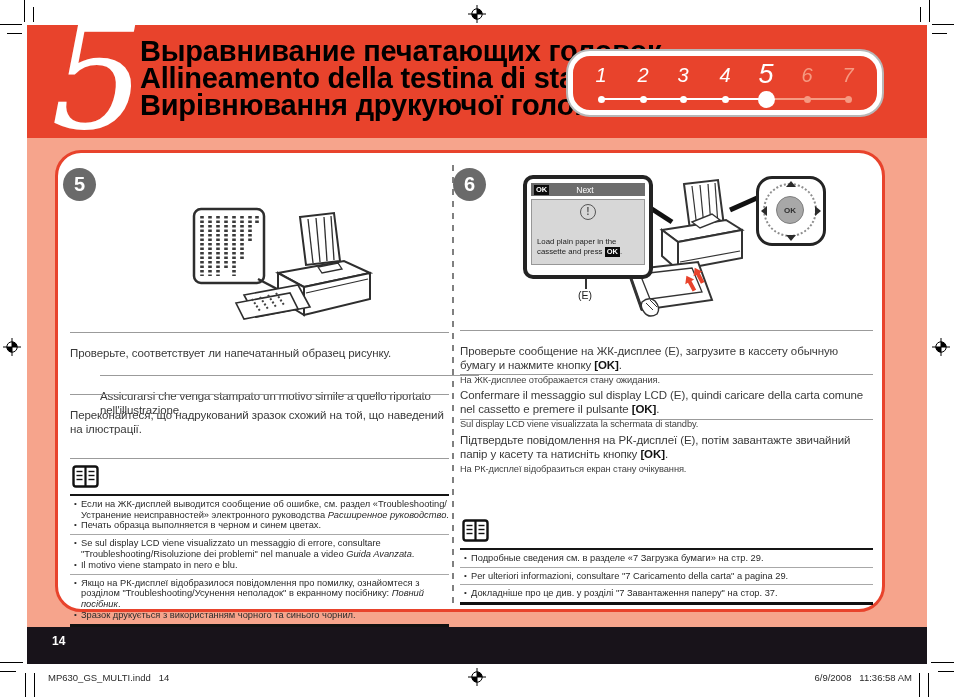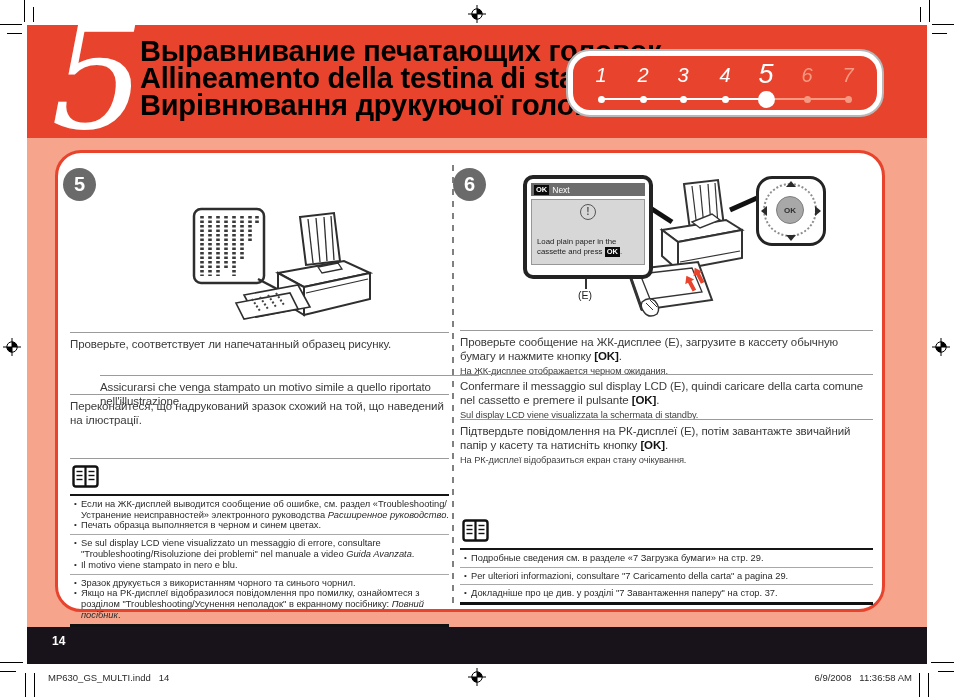--- a/index.html
+++ b/index.html
@@ -36,42 +36,42 @@
   .panel{position:absolute;left:55px;top:150px;width:830px;height:462px;background:#fff;
          border:3px solid #E8432C;border-radius:26px;box-sizing:border-box;}
   .panel-inner{position:absolute;left:0;top:0;width:824px;height:456px;}
   .divider{position:absolute;left:394px;top:12px;width:2px;height:438px;
            background:repeating-linear-gradient(to bottom,#808080 0 6px,transparent 6px 12px);}
 
   .badge{position:absolute;width:33px;height:33px;border-radius:50%;background:#6a6a6a;
          color:#fff;font-weight:bold;font-size:20px;line-height:33px;text-align:center;}
 
   
-  .para{position:absolute;border-top:1px solid #9b9b9b;padding-top:5px;
+  .para{position:absolute;border-top:1px solid #9b9b9b;padding-top:14px;
         font-size:11.5px;line-height:13.5px;color:#3a3a3a;letter-spacing:-0.1px;}
   .para b{color:#111;}
   .sub{font-size:9.3px;line-height:11px;color:#3f3f3f;margin-top:3px;}
 
   
   .notebox{position:absolute;font-size:9.3px;line-height:10.8px;color:#2a2a2a;}
   .notebox.topline{border-top:1px solid #9b9b9b;padding-top:4px;}
   .note-iconrow{padding:2px 0 3px 2px;border-bottom:2.5px solid #151515;}
   .ngroup{padding:3px 0 3px;border-bottom:1px solid #a8a8a8;}
   .ngroup.last{border-bottom:3px solid #111;}
   .brow{display:flex;justify-content:center;}
   .brow .bt{flex:1;}
   .brow::before{content:"•";width:11px;flex:0 0 11px;text-align:center;font-size:8px;}
 
   
   .lcd{position:absolute;left:465px;top:22px;width:130px;height:104px;background:#fff;
        border:4px solid #232323;border-radius:10px;box-sizing:border-box;padding:4px;}
   .lcd-bar{height:13px;background:#6d6d6d;display:flex;align-items:center;padding:0 3px;gap:3px;}
   .okbadge{background:#0b0b0b;color:#fff;font-size:7.5px;font-weight:bold;padding:0 2px;
            line-height:10px;display:inline-block;}
-  .lcd-next{color:#fff;font-size:8.5px;}
+  .lcd-next{color:#fff;font-size:8.5px;margin-left:24px;}
   .lcd-msg{margin-top:3px;height:66px;background:#d7d7d7;border:1px solid #979797;
            box-sizing:border-box;padding-top:4px;}
   .alert-circ{width:14px;height:14px;border:1.5px solid #555;border-radius:50%;margin:0 auto;
               font-size:10px;font-weight:bold;color:#555;line-height:14px;text-align:center;background:#d7d7d7;}
   .lcd-text{font-size:7.8px;line-height:10px;color:#222;margin-top:17px;padding:0 5px;text-align:left;}
   .e-line{position:absolute;left:527px;top:126px;width:1.5px;height:10px;background:#333;}
   .e-label{position:absolute;left:507px;top:136px;width:40px;text-align:center;
            font-size:10.5px;color:#222;}
 
   
@@ -259,24 +259,24 @@
         <div class="ngroup">
           <div class="brow">
               <span class="bt"><span>Se sul display LCD viene visualizzato un messaggio di errore, consultare "Troubleshooting/Risoluzione dei problemi" nel manuale a video </span><i>Guida Avanzata</i><span>.</span></span>
             </div>
           <div class="brow">
               <span class="bt">Il motivo viene stampato in nero e blu.</span>
             </div>
         </div>
         <div class="ngroup last">
           <div class="brow">
+              <span class="bt"><span>Якщо на РК-дисплеї відобразилося повідомлення про помилку, ознайомтеся з розділом "Troubleshooting/Усунення неполадок" в екранному посібнику: </span><i>Повний посібник</i><span>.</span></span>
+            </div>
+          <div class="brow">
               <span class="bt">Зразок друкується з використанням чорного та синього чорнил.</span>
-            </div>
-          <div class="brow">
-              <span class="bt"><span>Якщо на РК-дисплеї відобразилося повідомлення про помилку, ознайомтеся з розділом "Troubleshooting/Усунення неполадок" в екранному посібнику: </span><i>Повний посібник</i><span>.</span></span>
             </div>
         </div>
       </div>
 
       <div class="badge" style="left:395px;top:15px;">6</div>
 
       <svg class="abs" style="left:540px;top:17px;" width="250" height="160" viewBox="0 0 250 160">
 
         <line x1="40" y1="30" x2="74" y2="52" stroke="#111" stroke-width="5"></line>
         <line x1="132" y1="40" x2="168" y2="24" stroke="#111" stroke-width="5"></line>
@@ -331,21 +331,21 @@
         <div class="dial"></div>
         <div class="okbtn">OK</div>
         <div class="pt up"></div>
         <div class="pt down"></div>
         <div class="pt lt"></div>
         <div class="pt rt"></div>
       </div>
 
       <div class="para" style="left:402px;top:177px;width:413px;">
         <span>Проверьте сообщение на ЖК-дисплее (E), загрузите в кассету обычную бумагу и нажмите кнопку </span><b>[OK]</b><span>.</span>
-        <div class="sub">На ЖК-дисплее отображается черном ожидания.</div>
+        <div class="sub">На ЖК-дисплее отображается стану ожидания.</div>
       </div>
       <div class="para" style="left:402px;top:221px;width:413px;">
         <span>Confermare il messaggio sul display LCD (E), quindi caricare della carta comune nel cassetto e premere il pulsante </span><b>[OK]</b><span>.</span>
         <div class="sub">Sul display LCD viene visualizzata la schermata di standby.</div>
       </div>
       <div class="para" style="left:402px;top:266px;width:413px;">
         <span>Підтвердьте повідомлення на РК-дисплеї (E), потім завантажте звичайний папір у касету та натисніть кнопку </span><b>[OK]</b><span>.</span>
         <div class="sub">На РК-дисплеї відобразиться екран стану очікування.</div>
       </div>
 

